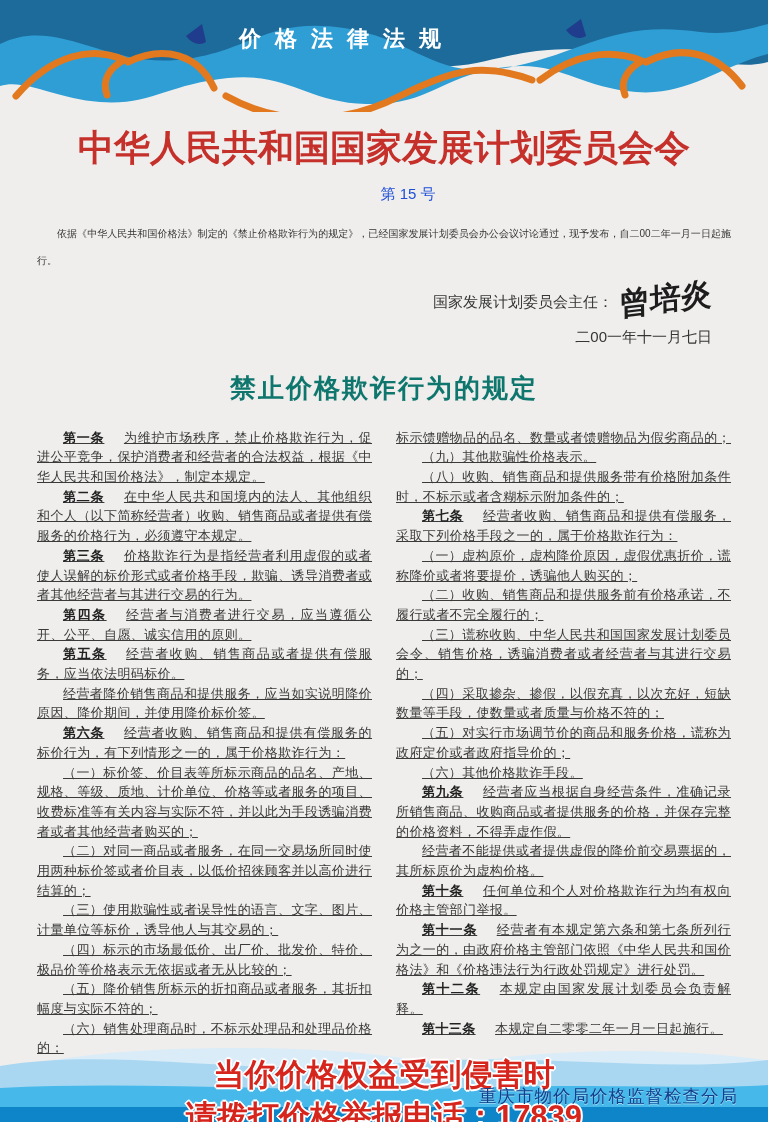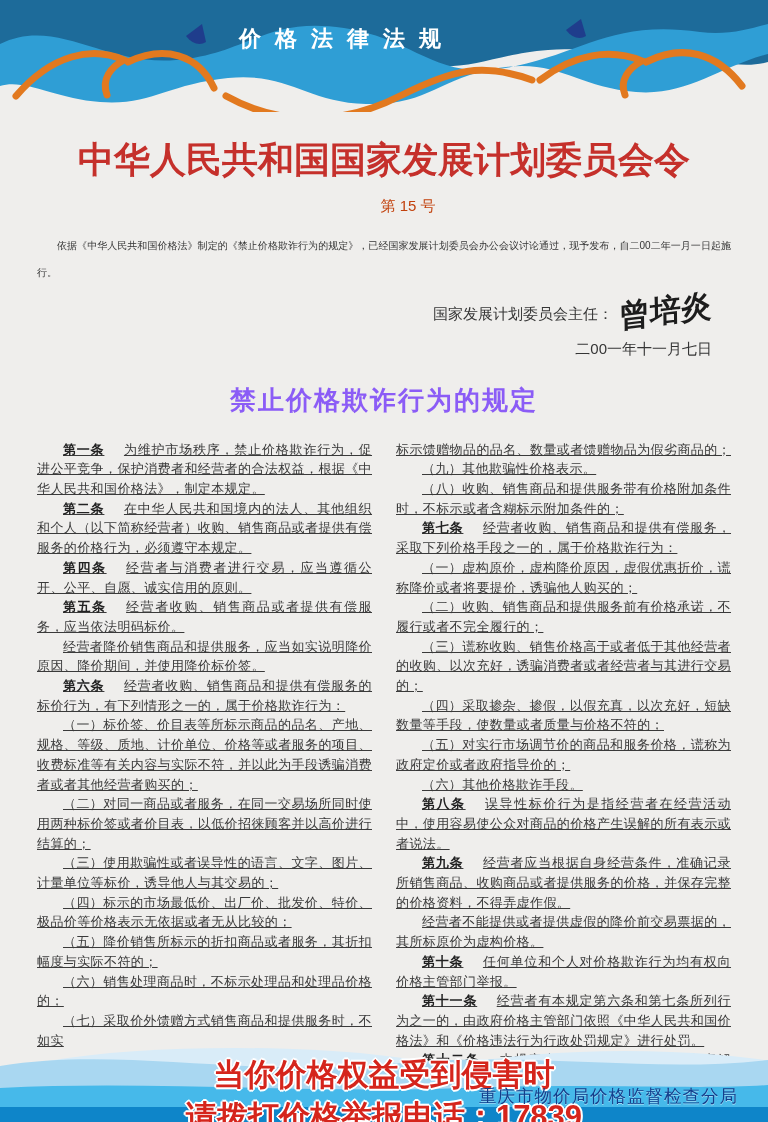--- a/index.html
+++ b/index.html
@@ -17,32 +17,32 @@
   .header-wave{position:relative;width:680px;height:112px;text-decoration:underline;}
   .header-wave svg{display:block;width:768px;height:112px;}
   .banner-title{
     position:absolute;top:24px;left:0;right:0;
     text-align:center;
     color:#ffffff;font-weight:bold;font-size:22px;
     letter-spacing:14px;text-indent:14px;
   }
   
   .decree-title{
-    margin:24px 0 0 0;
+    margin:12px 0 0 0;
     text-align:center;
     font-family:"Liberation Serif",serif;
     font-weight:bold;
     font-size:36px;
     color:#c5302b;
     letter-spacing:0px;
   }
   .decree-number{
     margin-top:12px;
     text-align:center;
-    font-size:15px;color:#c2410c;padding-left:48px;
+    font-size:15px;color:#1d4ed8;padding-left:48px;
   }
   .preamble{
     margin:16px 37px 0 37px;
     font-size:10px;line-height:27px;
     text-align:justify;text-indent:2em;color:#353535;
   }
   .signer-row{
     margin:2px 56px 0 0;
     text-align:right;
     font-size:15px;color:#353535;
@@ -59,21 +59,21 @@
   }
   .decree-date{
     margin:0px 56px 0 0;
     text-align:right;
     font-size:15px;color:#353535;
   }
   
   .reg-title{
     margin-top:24px;
     text-align:center;
-    font-size:26px;font-weight:bold;color:#8b5cf6;
+    font-size:26px;font-weight:bold;color:#0f766e;
     letter-spacing:2px;
   }
   .columns{
     display:flex;gap:24px;
     margin:20px 37px 0 37px;
   }
   .col{width:335px;}
   .col p{
     margin:0;padding:0;
     font-size:13px;line-height:19.7px;
@@ -163,44 +163,44 @@
     <span>国家发展计划委员会主任：</span><span class="signature">曾培炎</span>
   </div>
   <div class="decree-date">二00一年十一月七日</div>
 
   <h2 class="reg-title">禁止价格欺诈行为的规定</h2>
 
   <div class="columns">
     <div class="col" id="col-left">
         <p><b class="lead">第一条</b>为维护市场秩序，禁止价格欺诈行为，促进公平竞争，保护消费者和经营者的合法权益，根据《中华人民共和国价格法》，制定本规定。</p>
         <p><b class="lead">第二条</b>在中华人民共和国境内的法人、其他组织和个人（以下简称经营者）收购、销售商品或者提供有偿服务的价格行为，必须遵守本规定。</p>
+        <p><b class="lead">第三条</b>价格欺诈行为是指经营者利用虚假的或者使人误解的标价形式或者价格手段，欺骗、诱导消费者或者其他经营者与其进行交易的行为。</p>
         <p><b class="lead">第四条</b>经营者与消费者进行交易，应当遵循公开、公平、自愿、诚实信用的原则。</p>
         <p><b class="lead">第五条</b>经营者收购、销售商品或者提供有偿服务，应当依法明码标价。</p>
         <p>经营者降价销售商品和提供服务，应当如实说明降价原因、降价期间，并使用降价标价签。</p>
         <p><b class="lead">第六条</b>经营者收购、销售商品和提供有偿服务的标价行为，有下列情形之一的，属于价格欺诈行为：</p>
         <p>（一）标价签、价目表等所标示商品的品名、产地、规格、等级、质地、计价单位、价格等或者服务的项目、收费标准等有关内容与实际不符，并以此为手段诱骗消费者或者其他经营者购买的；</p>
         <p>（二）对同一商品或者服务，在同一交易场所同时使用两种标价签或者价目表，以低价招徕顾客并以高价进行结算的；</p>
         <p>（三）使用欺骗性或者误导性的语言、文字、图片、计量单位等标价，诱导他人与其交易的；</p>
         <p>（四）标示的市场最低价、出厂价、批发价、特价、极品价等价格表示无依据或者无从比较的；</p>
         <p>（五）降价销售所标示的折扣商品或者服务，其折扣幅度与实际不符的；</p>
         <p>（六）销售处理商品时，不标示处理品和处理品价格的；</p>
         <p>（七）采取价外馈赠方式销售商品和提供服务时，不如实</p>
       </div>
     <div class="col" id="col-right">
         <p class="noindent">标示馈赠物品的品名、数量或者馈赠物品为假劣商品的；</p>
         <p>（九）其他欺骗性价格表示。</p>
         <p>（八）收购、销售商品和提供服务带有价格附加条件时，不标示或者含糊标示附加条件的；</p>
         <p><b class="lead">第七条</b>经营者收购、销售商品和提供有偿服务，采取下列价格手段之一的，属于价格欺诈行为：</p>
         <p>（一）虚构原价，虚构降价原因，虚假优惠折价，谎称降价或者将要提价，诱骗他人购买的；</p>
         <p>（二）收购、销售商品和提供服务前有价格承诺，不履行或者不完全履行的；</p>
-        <p>（三）谎称收购、销售价格高于或者低于其他经营者的收购、以次充好，诱骗消费者或者经营者与其进行交易的；</p>
+        <p>（三）谎称收购、中华人民共和国国家发展计划委员会令、销售价格，诱骗消费者或者经营者与其进行交易的；</p>
         <p>（四）采取掺杂、掺假，以假充真，以次充好，短缺数量等手段，使数量或者质量与价格不符的；</p>
         <p>（五）对实行市场调节价的商品和服务价格，谎称为政府定价或者政府指导价的；</p>
         <p>（六）其他价格欺诈手段。</p>
-        <p><b class="lead">第八条</b>误导性标价行为是指经营者在经营活动中，使用容易使公众对商品的价格产生误解的所有表示或者说法。</p>
         <p><b class="lead">第九条</b>经营者应当根据自身经营条件，准确记录所销售商品、收购商品或者提供服务的价格，并保存完整的价格资料，不得弄虚作假。</p>
         <p>经营者不能提供或者提供虚假的降价前交易票据的，其所标原价为虚构价格。</p>
         <p><b class="lead">第十条</b>任何单位和个人对价格欺诈行为均有权向价格主管部门举报。</p>
         <p><b class="lead">第十一条</b>经营者有本规定第六条和第七条所列行为之一的，由政府价格主管部门依照《中华人民共和国价格法》和《价格违法行为行政处罚规定》进行处罚。</p>
         <p><b class="lead">第十二条</b>本规定由国家发展计划委员会负责解释。</p>
         <p><b class="lead">第十三条</b>本规定自二零零二年一月一日起施行。</p>
       </div>
   </div>
 
   <div class="footer">

